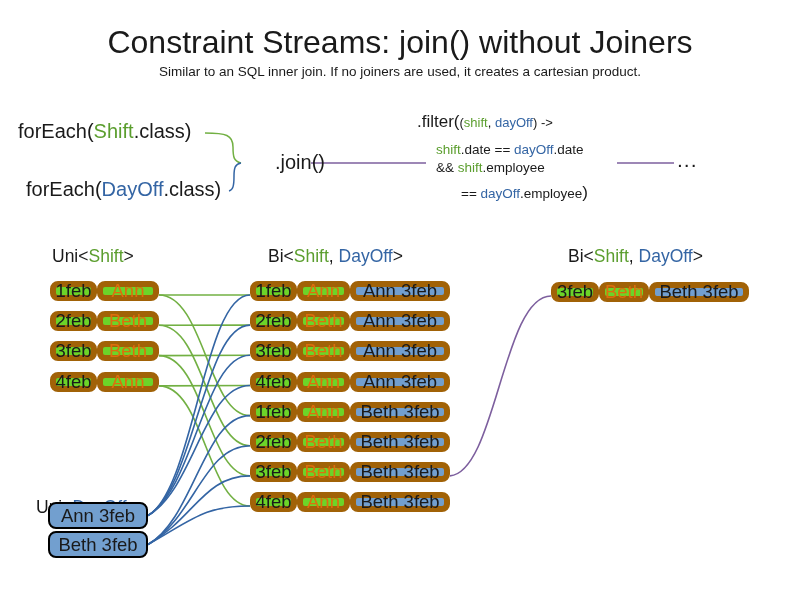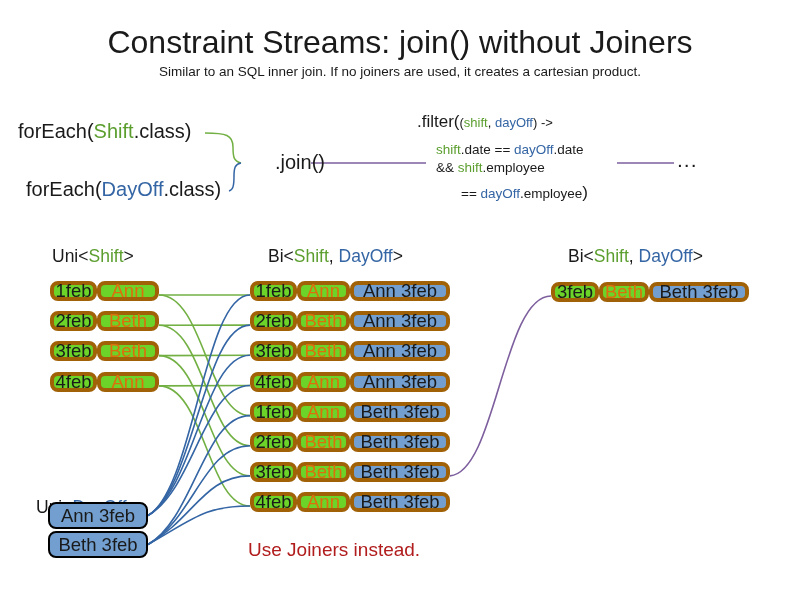--- a/index.html
+++ b/index.html
@@ -18,21 +18,21 @@
   .filter-line{font-size:13.5px;white-space:nowrap;}
   .filter-bigparen{font-size:17px;}
   .ellipsis{font-size:21px;letter-spacing:1px;}
   .tok-green{color:var(--text_green);}
   .tok-blue{color:var(--text_blue);}
   
   .colhead{font-size:17.5px;white-space:nowrap;}
   
   .trow{display:flex;}
   .cell{
-    box-sizing:border-box;height:20px;border:4px solid #a16207;border-radius:8px;
+    box-sizing:border-box;height:20px;border:6px solid #a16207;border-radius:8px;
     display:flex;align-items:center;justify-content:center;
     font-size:18.5px;line-height:1;white-space:nowrap;
   }
   .cell.green{background:var(--green_fill);}
   .cell.blue{background:var(--blue_fill);}
   .orange{color:var(--orange_text);}
   .w-date{width:47px;}
   .w-name{width:62px;}
   .w-mdate{width:47px;}
   .w-mname{width:53px;}
@@ -162,14 +162,13 @@
 <div class="abs trow" style="left:551px;top:282px;">
     <div class="cell green w-rdate">3feb</div>
     <div class="cell green w-rname orange">Beth</div>
     <div class="cell blue w-blue">Beth 3feb</div>
   </div>
 
 <div class="abs dayoff-box" style="left:48px;top:502px;">Ann 3feb</div>
 <div class="abs dayoff-box" style="left:48px;top:531px;">Beth 3feb</div>
 
 <div class="abs warning" style="left:248px;top:536px;">
-  <div>Use Joiners instead.</div>
 </div>
 
 </body></html>

